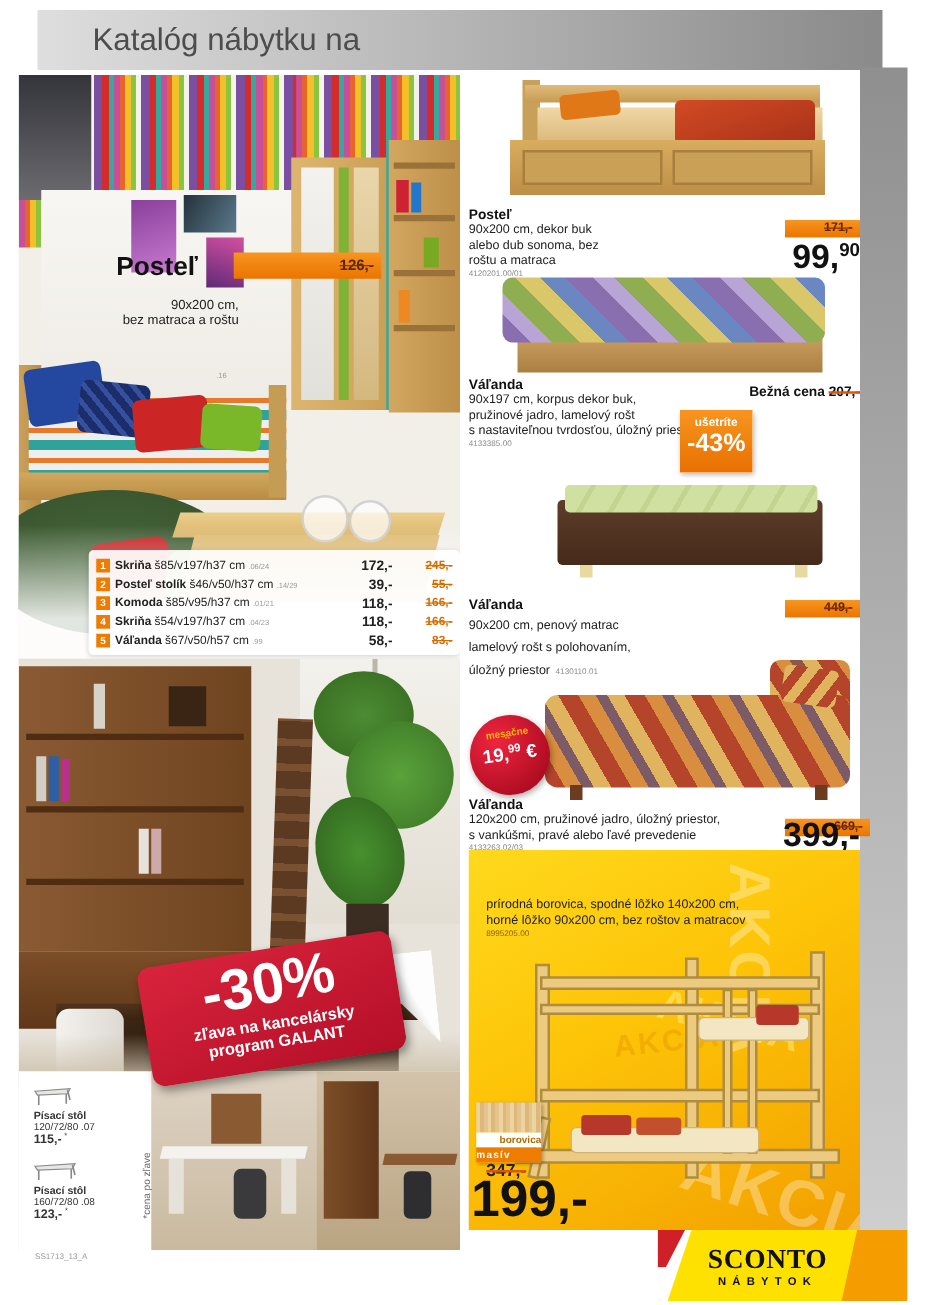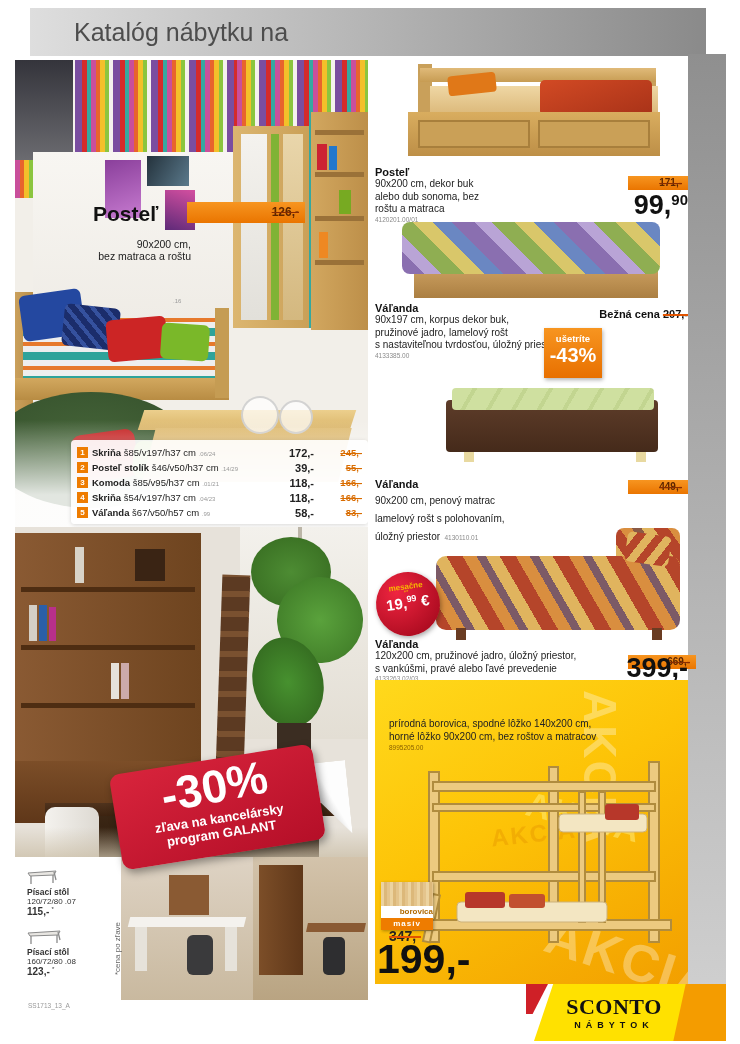--- a/index.html
+++ b/index.html
@@ -54,21 +54,21 @@
   #saveBadge{left:544px;top:328px;width:58px;height:50px;background:linear-gradient(180deg,#f79520,#e87000);color:#fff;text-align:center;box-shadow:1px 2px 4px rgba(0,0,0,.3);}
   #saveBadge .t{font-size:9.5px;font-weight:bold;margin-top:5px;}
   #saveBadge .v{font-size:20px;font-weight:bold;line-height:1.1;}
   
   #bunk{left:375px;top:680px;width:313px;height:304px;background:linear-gradient(150deg,#ffd91c,#fdc307 45%,#f29f00);}
   .wm{position:absolute;font-weight:bold;color:rgba(255,255,255,.32);letter-spacing:2px;}
   #bunk h2{margin:0;font-size:22px;font-weight:bold;color:#141414;}
   .brvBadge{width:52px;box-shadow:1px 1px 3px rgba(0,0,0,.3);}
   .brvWood{height:24px;background:repeating-linear-gradient(90deg,#ecd3a0 0 3px,#dcb87a 3px 6px,#e4c48c 6px 9px);}
   .brvWhite{height:12px;background:#fff;color:#b06a00;font-size:8px;font-weight:bold;text-align:right;line-height:12px;}
-  .brvOr{height:12px;background:#ee7c00;color:#fff;font-size:8px;font-weight:bold;text-align:center;line-height:12px;letter-spacing:1px;}
+  .brvOr{height:12px;background:#ee7c00;color:#fff;font-size:8px;font-weight:bold;line-height:12px;letter-spacing:1px;}
   
   #logoYellow{left:534px;top:984px;width:160px;height:57px;background:#ffe100;clip-path:polygon(12% 0,100% 0,90% 100%,0 100%);display:flex;flex-direction:column;align-items:center;justify-content:center;}
   #logoYellow .sc{font-family:"Liberation Serif",serif;font-weight:bold;font-size:22px;color:#111;letter-spacing:.5px;line-height:1;}
   #logoYellow .nb{font-size:9px;font-weight:bold;color:#111;letter-spacing:5px;margin-top:2px;}
   #logoOrange{left:664px;top:984px;width:62px;height:57px;background:#f49c00;clip-path:polygon(35% 0,100% 0,100% 100%,15% 100%);}
   #logoRed{left:526px;top:984px;width:22px;height:30px;background:#cf2027;clip-path:polygon(0 0,100% 0,30% 100%,0 100%);}
 </style>
 </head>
 <body>
 

